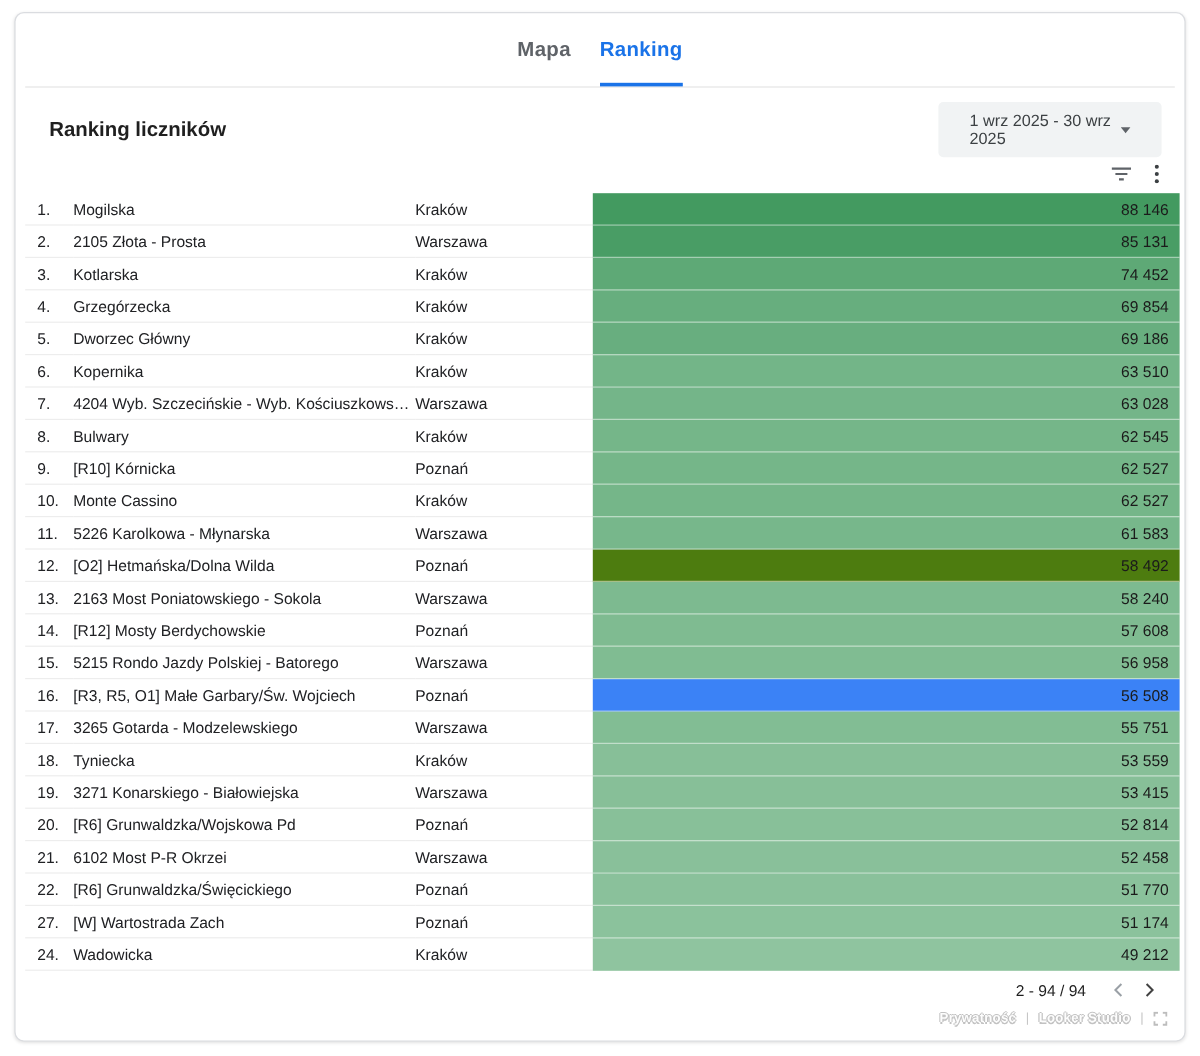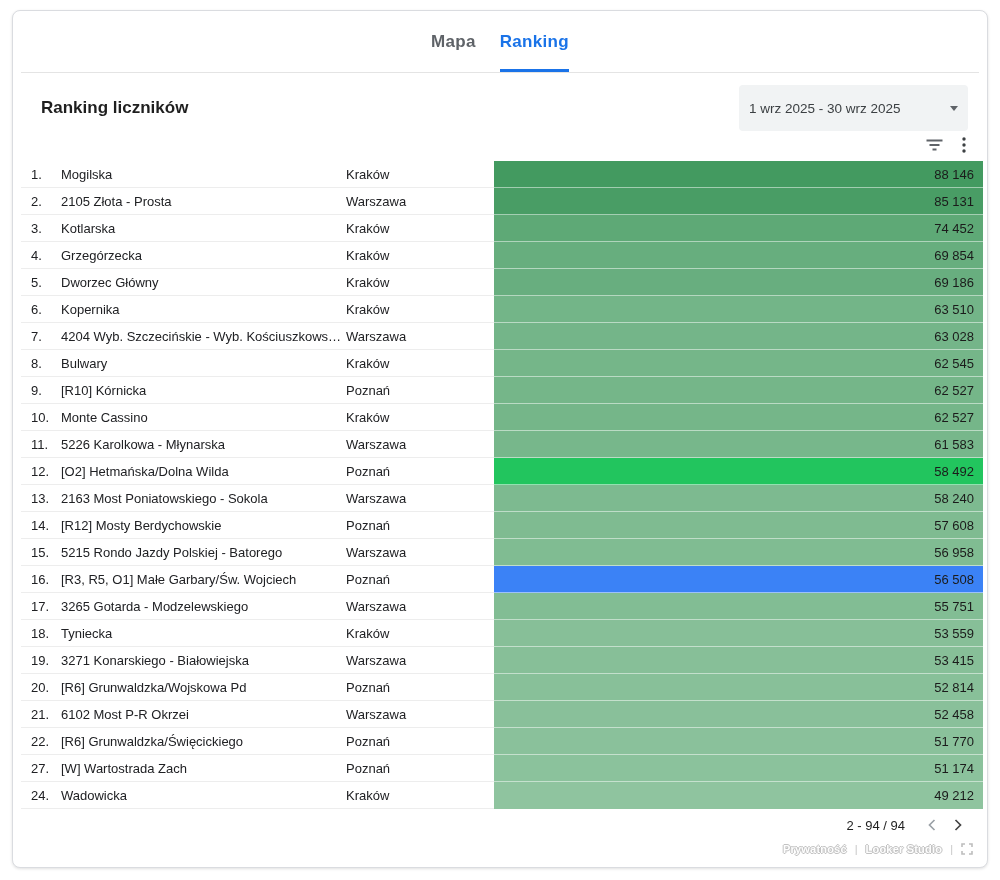--- a/index.html
+++ b/index.html
@@ -21,21 +21,21 @@
          letter-spacing:.3px; color:#5f6368; cursor:pointer; }
   .tab.active { color:#1a73e8; border-bottom-color:#1a73e8; }
 
   
   .header { display:flex; align-items:center; padding:12px 19px 0 28px; }
   .title { flex:1; font-size:17px; font-weight:bold; color:#1f1f1f; }
   .control { height:46px; background:#f1f3f4; border-radius:4px; display:flex;
              align-items:center; justify-content:space-between; cursor:pointer;
              font-size:13.5px; color:#3c4043; }
   .control.dim  { width:189px; padding:0 20px; margin-right:18px; }
-  .control.date { width:229px; padding:0 10px;margin-left:12px; }
+  .control.date { width:186px; padding:0 26px;margin-left:12px; }
   .caret { width:0; height:0; border-left:4.5px solid transparent;
            border-right:4.5px solid transparent; border-top:5px solid #5f6368; }
 
   
   .icons { display:flex; justify-content:flex-end; align-items:center;
            gap:19px; height:26px; padding:2px 21px 0 0; }
   .iconbtn { display:flex; align-items:center; justify-content:center; cursor:pointer; }
 
   
   .table { margin:4px 4px 0 8px; }
@@ -162,21 +162,21 @@
         <div class="row">
           <div class="cell rank">11.</div>
           <div class="cell name">5226 Karolkowa - Młynarska</div>
           <div class="cell city">Warszawa</div>
           <div class="cell value" style="background: rgb(119, 183, 139);">61 583</div>
         </div>
         <div class="row">
           <div class="cell rank">12.</div>
           <div class="cell name">[O2] Hetmańska/Dolna Wilda</div>
           <div class="cell city">Poznań</div>
-          <div class="cell value" style="background: #22c55e; padding-left: 8px;">58 492</div>
+          <div class="cell value" style="background: #4d7c0f; padding-left: 8px;">58 492</div>
         </div>
         <div class="row">
           <div class="cell rank">13.</div>
           <div class="cell name">2163 Most Poniatowskiego - Sokola</div>
           <div class="cell city">Warszawa</div>
           <div class="cell value" style="background: rgb(125, 186, 144);">58 240</div>
         </div>
         <div class="row">
           <div class="cell rank">14.</div>
           <div class="cell name">[R12] Mosty Berdychowskie</div>

